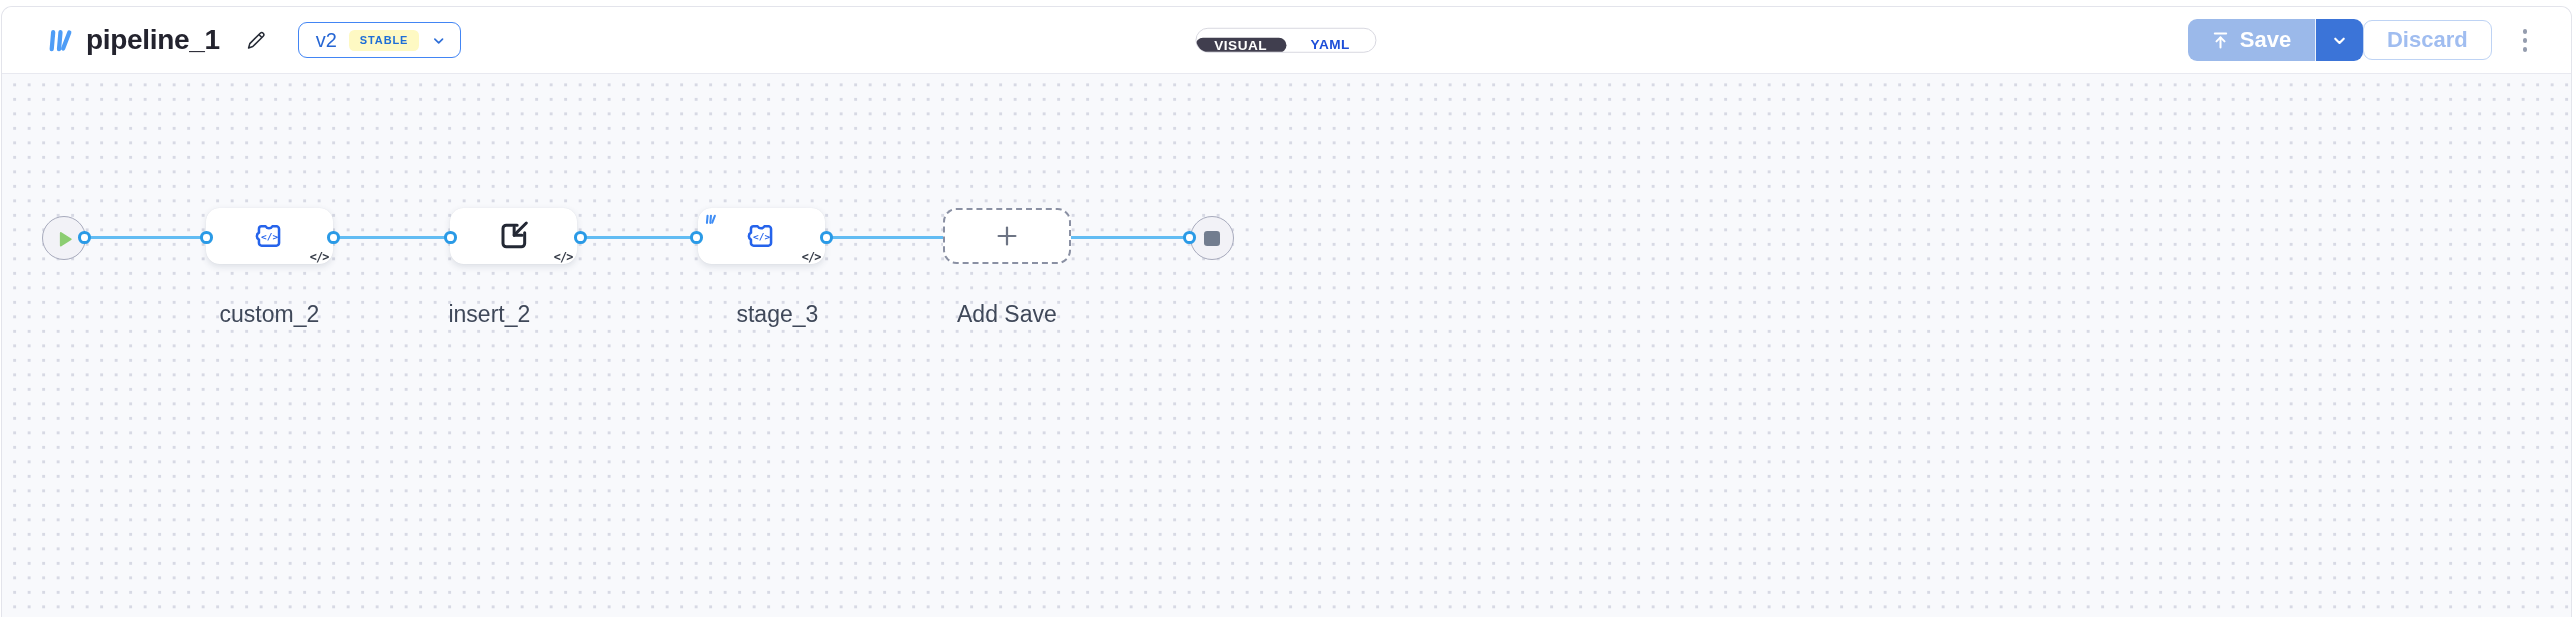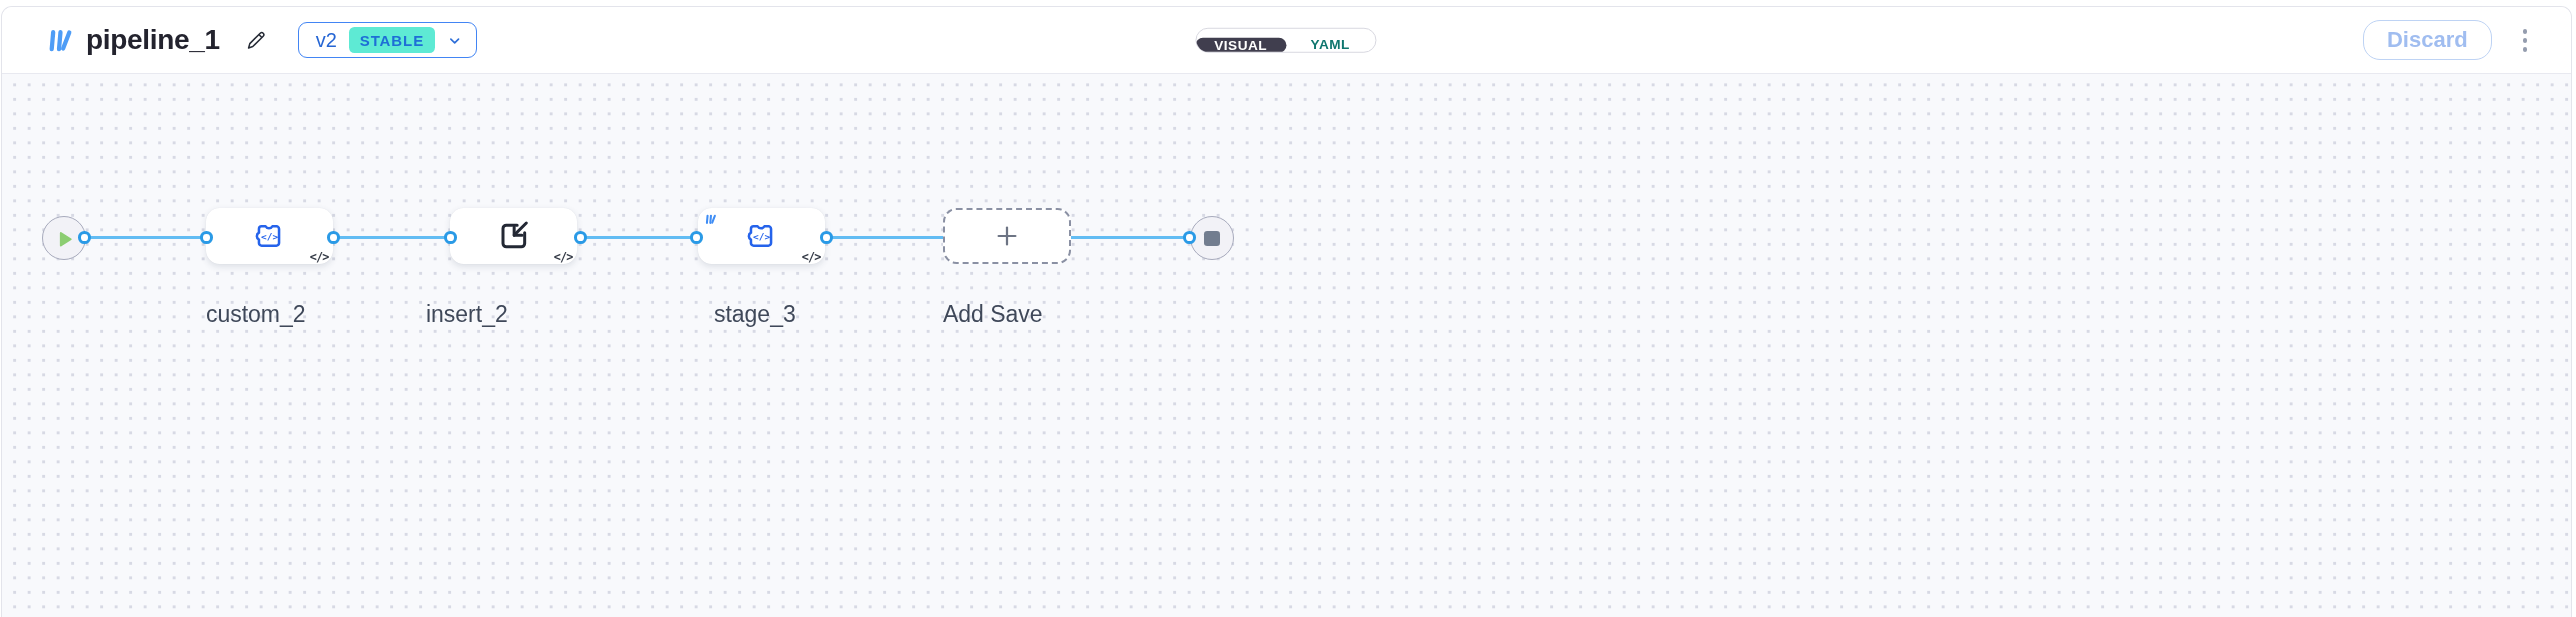--- a/index.html
+++ b/index.html
@@ -41,61 +41,61 @@
   .version-btn {
     margin-left:29px; height:36px;
     display:flex; align-items:center; gap:11.8px;
     padding:0 13.6px 0 17px;
     background:#fff;
     border:1.4px solid #4285f4; border-radius:9px;
     cursor:pointer;
   }
   .version-label { font-size:20px; color:#2666d4; }
   .status-badge {
-    background:#5eead4; color:#1e6ed6;
-    font-size:15px; font-weight:700; letter-spacing:0.9px;
+    background:#fef9c3; color:#1e6ed6;
+    font-size:11px; font-weight:700; letter-spacing:0.9px;
     padding:4.5px 11px; border-radius:5.4px;
   }
 
   
   .view-toggle {
     position:absolute; left:50%; top:50%; transform:translate(-50%,-50%);
     height:24.5px; display:flex; align-items:flex-end;
     border:1.4px solid #d8d8e0; border-radius:12.7px; background:#fff;
     overflow:hidden; cursor:pointer;
   }
   .toggle-seg {
     display:flex; align-items:center; justify-content:center;
     font-size:13.6px; font-weight:700; letter-spacing:0.5px;
   }
   .toggle-seg.selected {
     background:#403e4e; color:#ffffff;
     border-radius:12.7px; margin:-1.4px; padding:0 19px; min-width:88px;
   }
-  .toggle-seg.unselected { color:#0f766e; padding:0 22px; min-width:91px; }
+  .toggle-seg.unselected { color:#1d4ed8; padding:0 22px; min-width:91px; }
 
   
   .topbar-right { margin-left:auto; display:flex; align-items:center; }
   .save-split {
     display:flex; height:42px; border-radius:9px; overflow:hidden; cursor:pointer;
   }
   .save-main {
     background:#9bb9ea; color:#ffffff;
     display:flex; align-items:center; gap:9px;
     padding:0 23.6px 0 22px;
     font-size:22px; font-weight:700;
   }
   .save-caret {
     background:#3b74d8; width:48px;
     border-left:1.8px solid rgba(255,255,255,0.9);
     display:flex; align-items:center; justify-content:center;
   }
   .discard-btn {
-    margin-left:11px; height:40px; min-width:129px;
-    background:#ffffff; border:1.4px solid #bed3f4; border-radius:17px;
+    height:40px; min-width:129px;
+    background:#ffffff; border:1.4px solid #bed3f4; border-radius:9px;
     color:#a0bdf0; font-size:22px; font-weight:700;
     display:flex; align-items:center; justify-content:center;
     padding:0 22px; cursor:pointer;
   }
   .kebab { margin-left:25.4px; display:flex; flex-direction:column; gap:4.5px; padding:5.4px; cursor:pointer; }
   .kebab i { width:4.5px; height:4.5px; border-radius:50%; background:#949cae; }
 
   
   .canvas {
     position:relative; flex:1;
@@ -129,21 +129,21 @@
     display:flex; align-items:center; justify-content:center;
     z-index:3; cursor:pointer;
   }
   .code-chip {
     position:absolute; right:4.5px; bottom:0.9px;
     font-size:11.8px; font-weight:700; color:#343a46;
     font-family:"DejaVu Sans Mono", monospace; letter-spacing:-0.9px;
   }
   .mini-logo { position:absolute; left:5.4px; top:3.6px; width:15.4px; height:14.5px; }
   .node-label {
-    position:absolute; top:227px; text-align:left;
+    position:absolute; top:227px; text-align:center;
     font-size:23px; color:#3f4859; z-index:2;
   }
 </style>
 </head>
 <body>
 
 <div class="page">
   <div class="panel">
 
     <header class="topbar">
@@ -170,20 +170,35 @@
           </svg>
         </button>
       </div>
 
       <div class="view-toggle">
         <div class="toggle-seg selected">VISUAL</div>
         <div class="toggle-seg unselected">YAML</div>
       </div>
 
       <div class="topbar-right">
+        <div class="save-split">
+          <div class="save-main">
+            <svg width="21" height="21" viewBox="0 0 24 24" fill="none" stroke="#ffffff" stroke-width="2.3" stroke-linecap="round" stroke-linejoin="round">
+              <path d="M5.5 4 H18.5"></path>
+              <path d="M12 20 V8.5"></path>
+              <path d="M7.4 13 L12 8.4 L16.6 13"></path>
+            </svg>
+            <span>Save</span>
+          </div>
+          <div class="save-caret">
+            <svg width="17" height="17" viewBox="0 0 24 24" fill="none" stroke="#ffffff" stroke-width="3" stroke-linecap="round" stroke-linejoin="round">
+              <polyline points="6,9.5 12,15.5 18,9.5"></polyline>
+            </svg>
+          </div>
+        </div>
         <button class="discard-btn">
           <span>Discard</span>
         </button>
         <div class="kebab">
           <i></i>
           <i></i>
           <i></i>
         </div>
       </div>
     </header>

